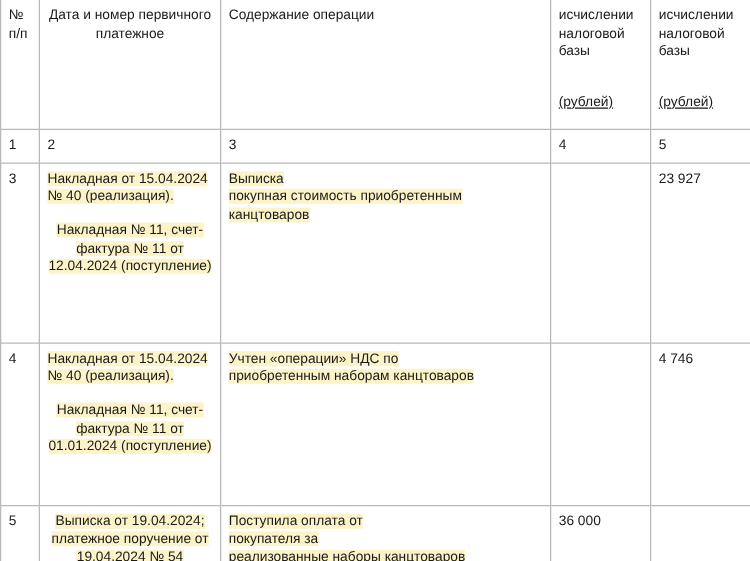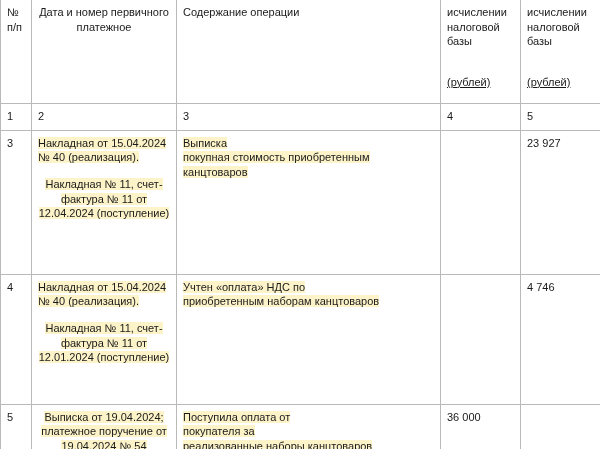--- a/index.html
+++ b/index.html
@@ -150,24 +150,24 @@
           <div><span class="hl">покупная стоимость приобретенным канцтоваров</span></div>
         </td>
         <td class="amount"></td>
         <td class="amount">23 927</td>
       </tr>
 
       <tr class="rowmid">
         <td class="cellnum">4</td>
         <td>
           <p class="para"><span class="hl">Накладная от 15.04.2024 № 40 (реализация).</span></p>
-          <p class="para"><span class="hl">Накладная № 11, счет-фактура № 11 от 12.01.2024 (поступление)</span></p>
+          <p class="para"><span class="hl">Накладная № 11, счет-фактура № 11 от 01.01.2024 (поступление)</span></p>
         </td>
         <td>
-          <div><span class="hl">Учтен «оплата» НДС по</span></div>
+          <div><span class="hl">Учтен «операции» НДС по</span></div>
           <div><span class="hl">приобретенным наборам канцтоваров</span></div>
         </td>
         <td class="amount"></td>
         <td class="amount">4 746</td>
       </tr>
 
       <tr class="rowlast">
         <td class="cellnum">5</td>
         <td>
           <p class="para"><span class="hl">Выписка от 19.04.2024; платежное поручение от 19.04.2024 № 54</span></p>

